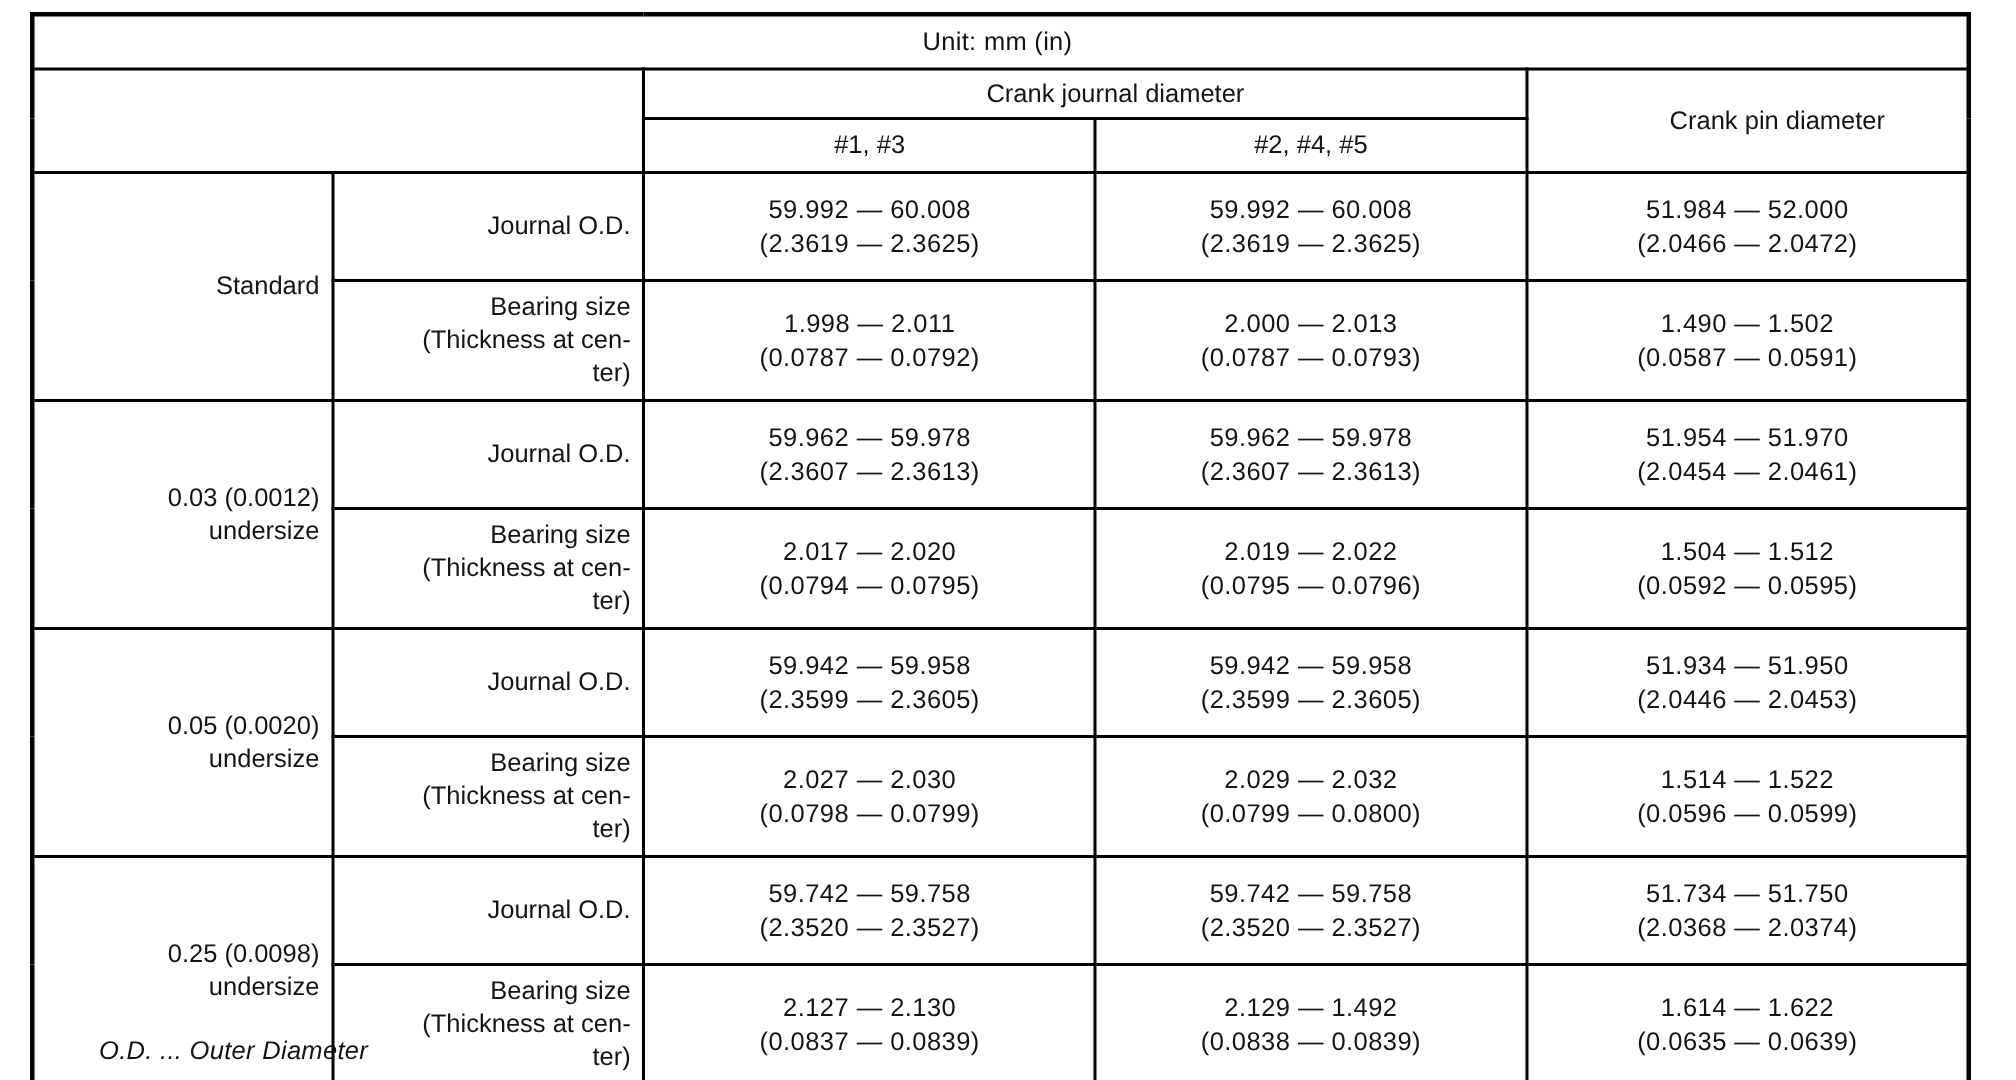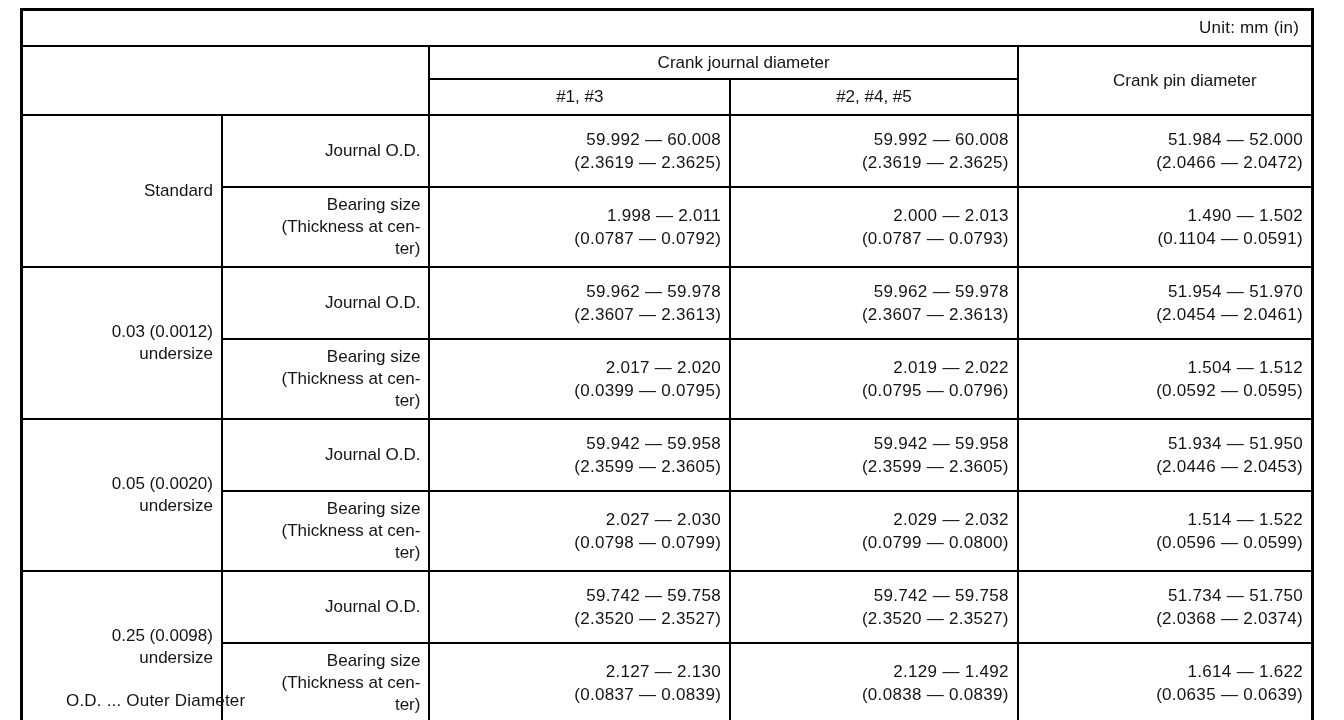--- a/index.html
+++ b/index.html
@@ -26,21 +26,21 @@
     border: 3px solid #000;
   }
   table.spec td {
     border: 2px solid #000;
     font-size: 17px;
     font-weight: 400;
     padding: 2px 8px;
     overflow: hidden;
   }
   tr.unit-row td {
-    text-align: right;
+    text-align: center;
     height: 30px;
     padding-right: 12px;
     vertical-align: middle;
     letter-spacing: 0.2px;
   }
   td.hdr-blank { }
   td.hdr {
     text-align: center;
     vertical-align: middle;
   }
@@ -54,33 +54,34 @@
     line-height: 22px;
   }
   td.sub-label {
     vertical-align: middle;
     text-align: right;
     padding-left: 8px;
     white-space: pre-line;
     line-height: 22px;
   }
   td.val {
-    text-align: right;
+    text-align: center;
     vertical-align: middle;
     line-height: 23px;
     letter-spacing: 0.3px;
   }
   tr.row-journal td { height: 66px; }
   tr.row-bearing td { height: 74px; }
   .footnote {
     position: absolute;
     left: 66px;
     top: 691px;
     font-size: 17px;
     letter-spacing: 0.2px;
+    font-style: italic;
   }
 </style>
 </head>
 <body>
 
 <div class="sheet">
 
   <table class="spec">
     <colgroup>
       <col style="width:200px">
@@ -128,21 +129,21 @@
       <td class="val">
         <div>1.998 — 2.011</div>
         <div>(0.0787 — 0.0792)</div>
       </td>
       <td class="val">
         <div>2.000 — 2.013</div>
         <div>(0.0787 — 0.0793)</div>
       </td>
       <td class="val">
         <div>1.490 — 1.502</div>
-        <div>(0.1104 — 0.0591)</div>
+        <div>(0.0587 — 0.0591)</div>
       </td>
     </tr>
 
     <tr class="row-journal">
       <td class="group-label" rowspan="2">0.03 (0.0012)
 undersize</td>
       <td class="sub-label">Journal O.D.</td>
       <td class="val">
         <div>59.962 — 59.978</div>
         <div>(2.3607 — 2.3613)</div>
@@ -155,21 +156,21 @@
         <div>51.954 — 51.970</div>
         <div>(2.0454 — 2.0461)</div>
       </td>
     </tr>
     <tr class="row-bearing">
       <td class="sub-label">Bearing size
 (Thickness at cen-
 ter)</td>
       <td class="val">
         <div>2.017 — 2.020</div>
-        <div>(0.0399 — 0.0795)</div>
+        <div>(0.0794 — 0.0795)</div>
       </td>
       <td class="val">
         <div>2.019 — 2.022</div>
         <div>(0.0795 — 0.0796)</div>
       </td>
       <td class="val">
         <div>1.504 — 1.512</div>
         <div>(0.0592 — 0.0595)</div>
       </td>
     </tr>

